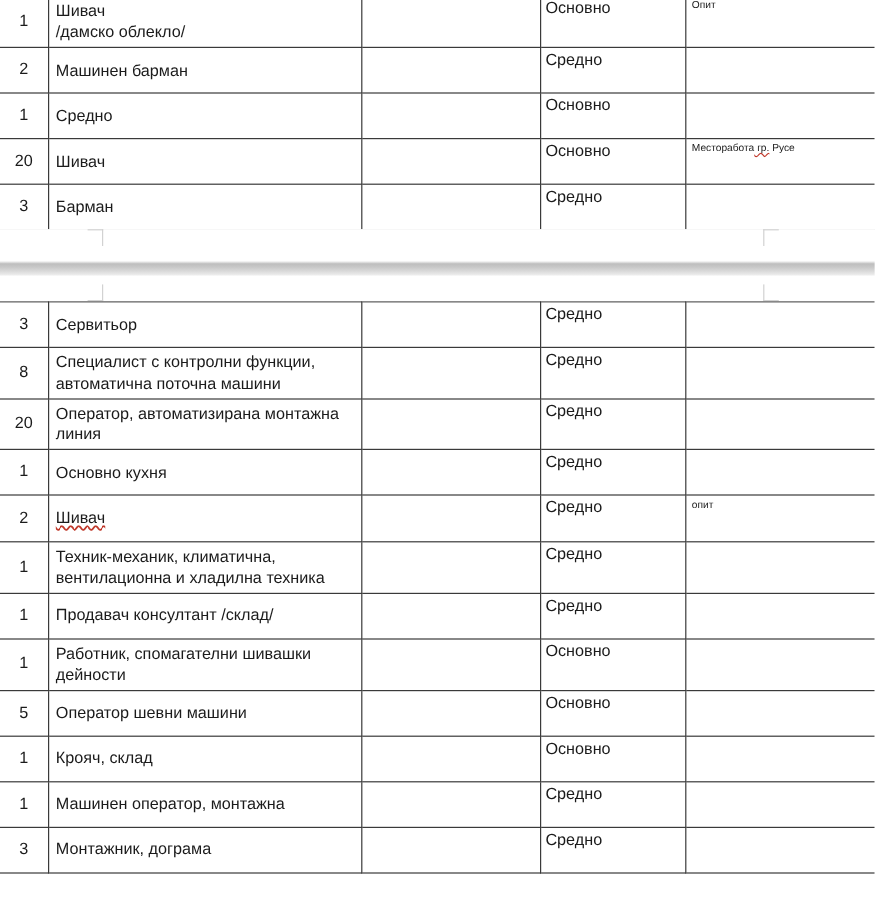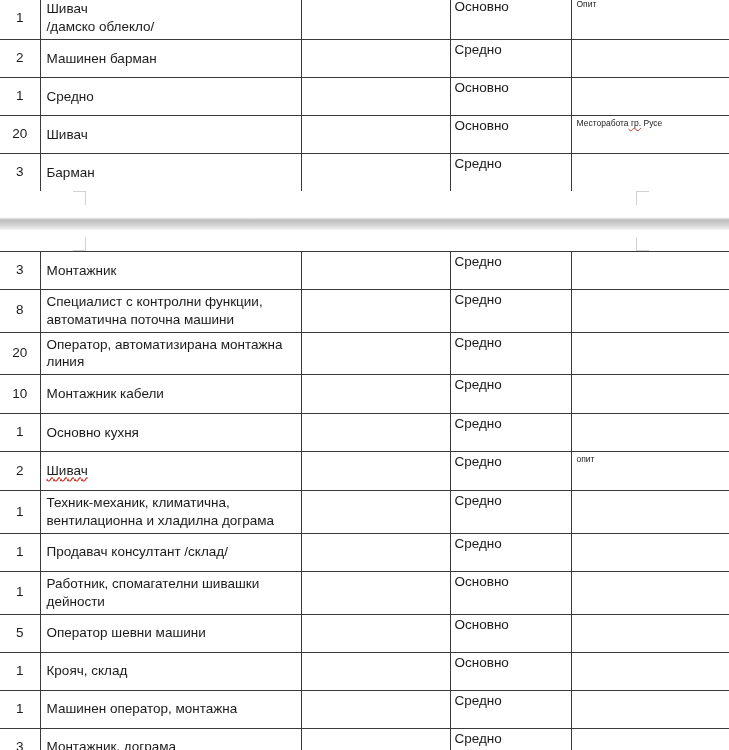--- a/index.html
+++ b/index.html
@@ -231,21 +231,21 @@
   </div>
 
   <div id="bottom-table-wrap" style="height:499px;">
     <table class="doc-table">
       <tbody id="bottom-tbody">
           <tr style="height: 38px;">
             <td class="c-count">
               <div class="cell-count">3</div>
             </td>
             <td class="c-pos">
-              <div class="cell-pos">Монтажник</div>
+              <div class="cell-pos">Сервитьор</div>
             </td>
             <td class="c-blank"></td>
             <td class="c-edu">
               <div class="cell-edu">Средно</div>
             </td>
             <td class="c-note">
               <div class="cell-note"></div>
             </td>
           </tr>
           <tr style="height: 38px;">
@@ -273,72 +273,57 @@
 линия</div>
             </td>
             <td class="c-blank"></td>
             <td class="c-edu">
               <div class="cell-edu">Средно</div>
             </td>
             <td class="c-note">
               <div class="cell-note"></div>
             </td>
           </tr>
+          <tr style="height: 38px;">
+            <td class="c-count">
+              <div class="cell-count">1</div>
+            </td>
+            <td class="c-pos">
+              <div class="cell-pos">Основно кухня</div>
+            </td>
+            <td class="c-blank"></td>
+            <td class="c-edu">
+              <div class="cell-edu">Средно</div>
+            </td>
+            <td class="c-note">
+              <div class="cell-note"></div>
+            </td>
+          </tr>
           <tr style="height: 39px;">
             <td class="c-count">
-              <div class="cell-count">10</div>
-            </td>
-            <td class="c-pos">
-              <div class="cell-pos">Монтажник кабели</div>
-            </td>
-            <td class="c-blank"></td>
-            <td class="c-edu">
-              <div class="cell-edu">Средно</div>
-            </td>
-            <td class="c-note">
-              <div class="cell-note"></div>
-            </td>
-          </tr>
-          <tr style="height: 38px;">
-            <td class="c-count">
-              <div class="cell-count">1</div>
-            </td>
-            <td class="c-pos">
-              <div class="cell-pos">Основно кухня</div>
-            </td>
-            <td class="c-blank"></td>
-            <td class="c-edu">
-              <div class="cell-edu">Средно</div>
-            </td>
-            <td class="c-note">
-              <div class="cell-note"></div>
-            </td>
-          </tr>
-          <tr style="height: 39px;">
-            <td class="c-count">
               <div class="cell-count">2</div>
             </td>
             <td class="c-pos">
               <div class="cell-pos"><span class="misspelled">Шивач</span></div>
             </td>
             <td class="c-blank"></td>
             <td class="c-edu">
               <div class="cell-edu">Средно</div>
             </td>
             <td class="c-note">
               <div class="cell-note">опит</div>
             </td>
           </tr>
           <tr style="height: 38px;">
             <td class="c-count">
               <div class="cell-count">1</div>
             </td>
             <td class="c-pos">
               <div class="cell-pos">Техник-механик, климатична,
-вентилационна и хладилна дограма</div>
+вентилационна и хладилна техника</div>
             </td>
             <td class="c-blank"></td>
             <td class="c-edu">
               <div class="cell-edu">Средно</div>
             </td>
             <td class="c-note">
               <div class="cell-note"></div>
             </td>
           </tr>
           <tr style="height: 38px;">

